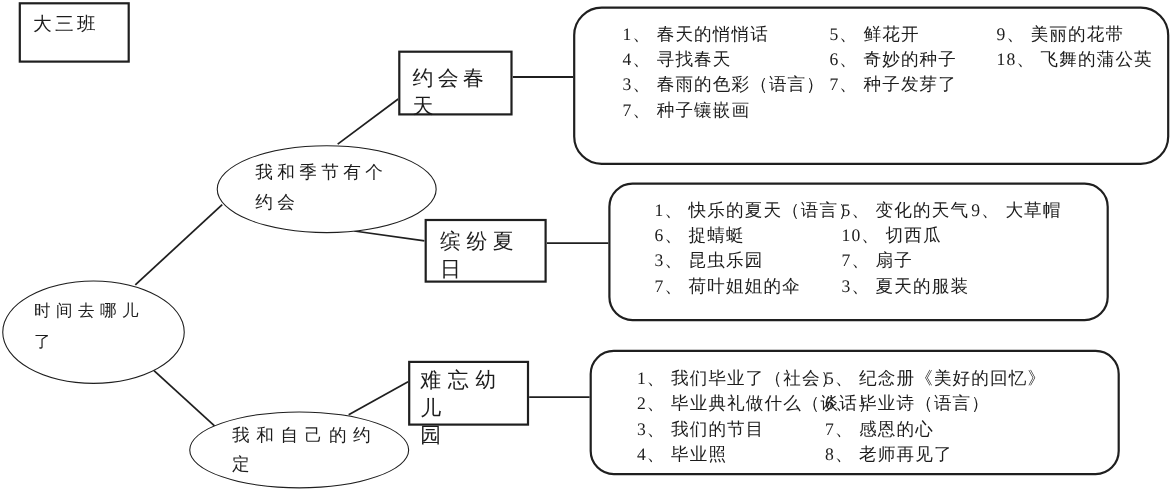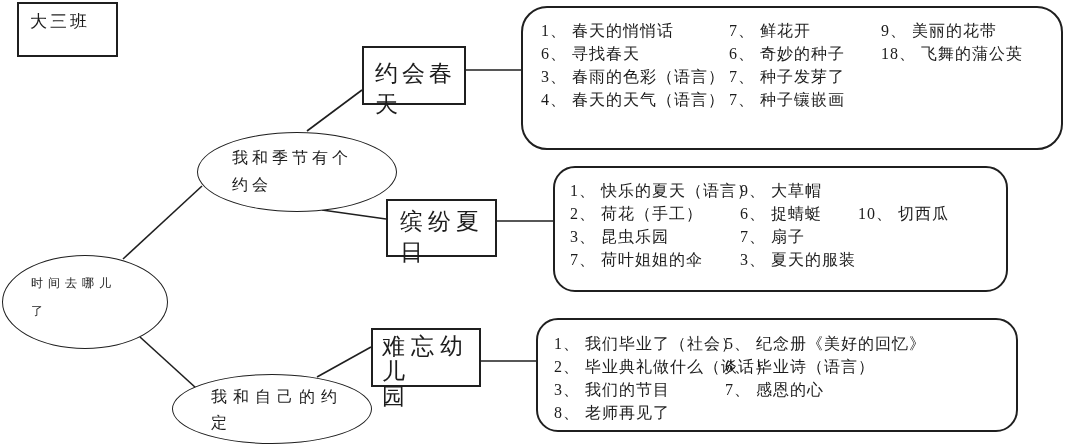--- a/index.html
+++ b/index.html
@@ -14,34 +14,34 @@
   .connectors line{stroke:#1f1f1f;stroke-width:1.6;}
 
   .rect{position:absolute;border:2px solid #1f1f1f;background:#ffffff;}
   .ellipse{position:absolute;border:1.5px solid #1f1f1f;border-radius:50%;background:#ffffff;}
   .rrect{position:absolute;border:2px solid #1f1f1f;background:#ffffff;}
 
   .class-box{left:17px;top:2px;width:101px;height:55px;padding:6px 0 0 11px;
     font-size:17px;letter-spacing:3px;}
 
   .node-root{left:2px;top:255px;width:166px;height:94px;}
-  .node-root .node-text{padding:13px 0 0 28px;letter-spacing:5px;line-height:28px;font-size:12px;}
+  .node-root .node-text{padding:13px 0 0 28px;letter-spacing:5px;line-height:28px;font-size:15px;}
   .node-season{left:197px;top:132px;width:200px;height:80px;}
   .node-season .node-text{padding:11px 0 0 34px;letter-spacing:4px;line-height:27px;font-size:16px;}
   .node-self{left:172px;top:374px;width:200px;height:70px;}
   .node-self .node-text{padding:9px 0 0 38px;letter-spacing:6px;line-height:26px;font-size:16px;}
 
-  .topic{font-size:23px;}
+  .topic{font-size:19px;}
   .topic-spring{left:362px;top:46px;width:104px;height:59px;padding:10px 0 0 11px;letter-spacing:4px;}
   .topic-summer{left:386px;top:199px;width:111px;height:58px;padding:5px 0 0 12px;letter-spacing:5px;}
   .topic-grad{left:371px;top:328px;width:110px;height:59px;padding:4px 0 0 9px;letter-spacing:6px;line-height:25px;}
 
   .panel{font-size:16px;}
   .panel .prow{display:grid;height:23px;align-items:start;}
-  .panel .cell{white-space:nowrap;letter-spacing:1px;}
+  .panel .cell{white-space:nowrap;letter-spacing:1px;margin-left:25px;}
   .panel-spring{left:521px;top:6px;width:542px;height:144px;border-radius:26px;padding:13px 0 0 18px;}
   .panel-spring .prow{grid-template-columns:188px 152px auto;}
   .panel-summer{left:553px;top:166px;width:455px;height:126px;border-radius:22px;padding:13px 0 0 15px;}
   .panel-summer .prow{grid-template-columns:170px 118px auto;}
   .panel-grad{left:536px;top:318px;width:482px;height:114px;border-radius:22px;padding:14px 0 0 16px;}
   .panel-grad .prow{grid-template-columns:171px auto;}
 </style>
 </head>
 <body>
 
@@ -92,47 +92,46 @@
   </div>
 
   <div class="rect topic topic-grad">
     <span>难忘幼儿</span><br>
     <span>园</span>
   </div>
 
   <div class="rrect panel panel-spring">
     <div class="prow">
       <span class="cell">1、 春天的悄悄话</span>
-      <span class="cell">7、 鲜花开</span>
+      <span class="cell">5、 鲜花开</span>
       <span class="cell">9、 美丽的花带</span>
     </div>
     <div class="prow">
-      <span class="cell">6、 寻找春天</span>
+      <span class="cell">4、 寻找春天</span>
       <span class="cell">6、 奇妙的种子</span>
       <span class="cell">18、 飞舞的蒲公英</span>
     </div>
     <div class="prow">
       <span class="cell">3、 春雨的色彩（语言）</span>
       <span class="cell">7、 种子发芽了</span>
       <span class="cell"></span>
     </div>
     <div class="prow">
-      <span class="cell">4、 春天的天气（语言）</span>
       <span class="cell">7、 种子镶嵌画</span>
       <span class="cell"></span>
     </div>
   </div>
 
   <div class="rrect panel panel-summer">
     <div class="prow">
       <span class="cell">1、 快乐的夏天（语言）</span>
+      <span class="cell">5、 变化的天气</span>
       <span class="cell">9、 大草帽</span>
     </div>
     <div class="prow">
-      <span class="cell">2、 荷花（手工）</span>
       <span class="cell">6、 捉蜻蜓</span>
       <span class="cell">10、 切西瓜</span>
     </div>
     <div class="prow">
       <span class="cell">3、 昆虫乐园</span>
       <span class="cell">7、 扇子</span>
       <span class="cell"></span>
     </div>
     <div class="prow">
       <span class="cell">7、 荷叶姐姐的伞</span>
@@ -148,17 +147,18 @@
     </div>
     <div class="prow">
       <span class="cell">2、 毕业典礼做什么（谈话）</span>
       <span class="cell">6、 毕业诗（语言）</span>
     </div>
     <div class="prow">
       <span class="cell">3、 我们的节目</span>
       <span class="cell">7、 感恩的心</span>
     </div>
     <div class="prow">
+      <span class="cell">4、 毕业照</span>
       <span class="cell">8、 老师再见了</span>
     </div>
   </div>
 
 </div>
 
 </body></html>

